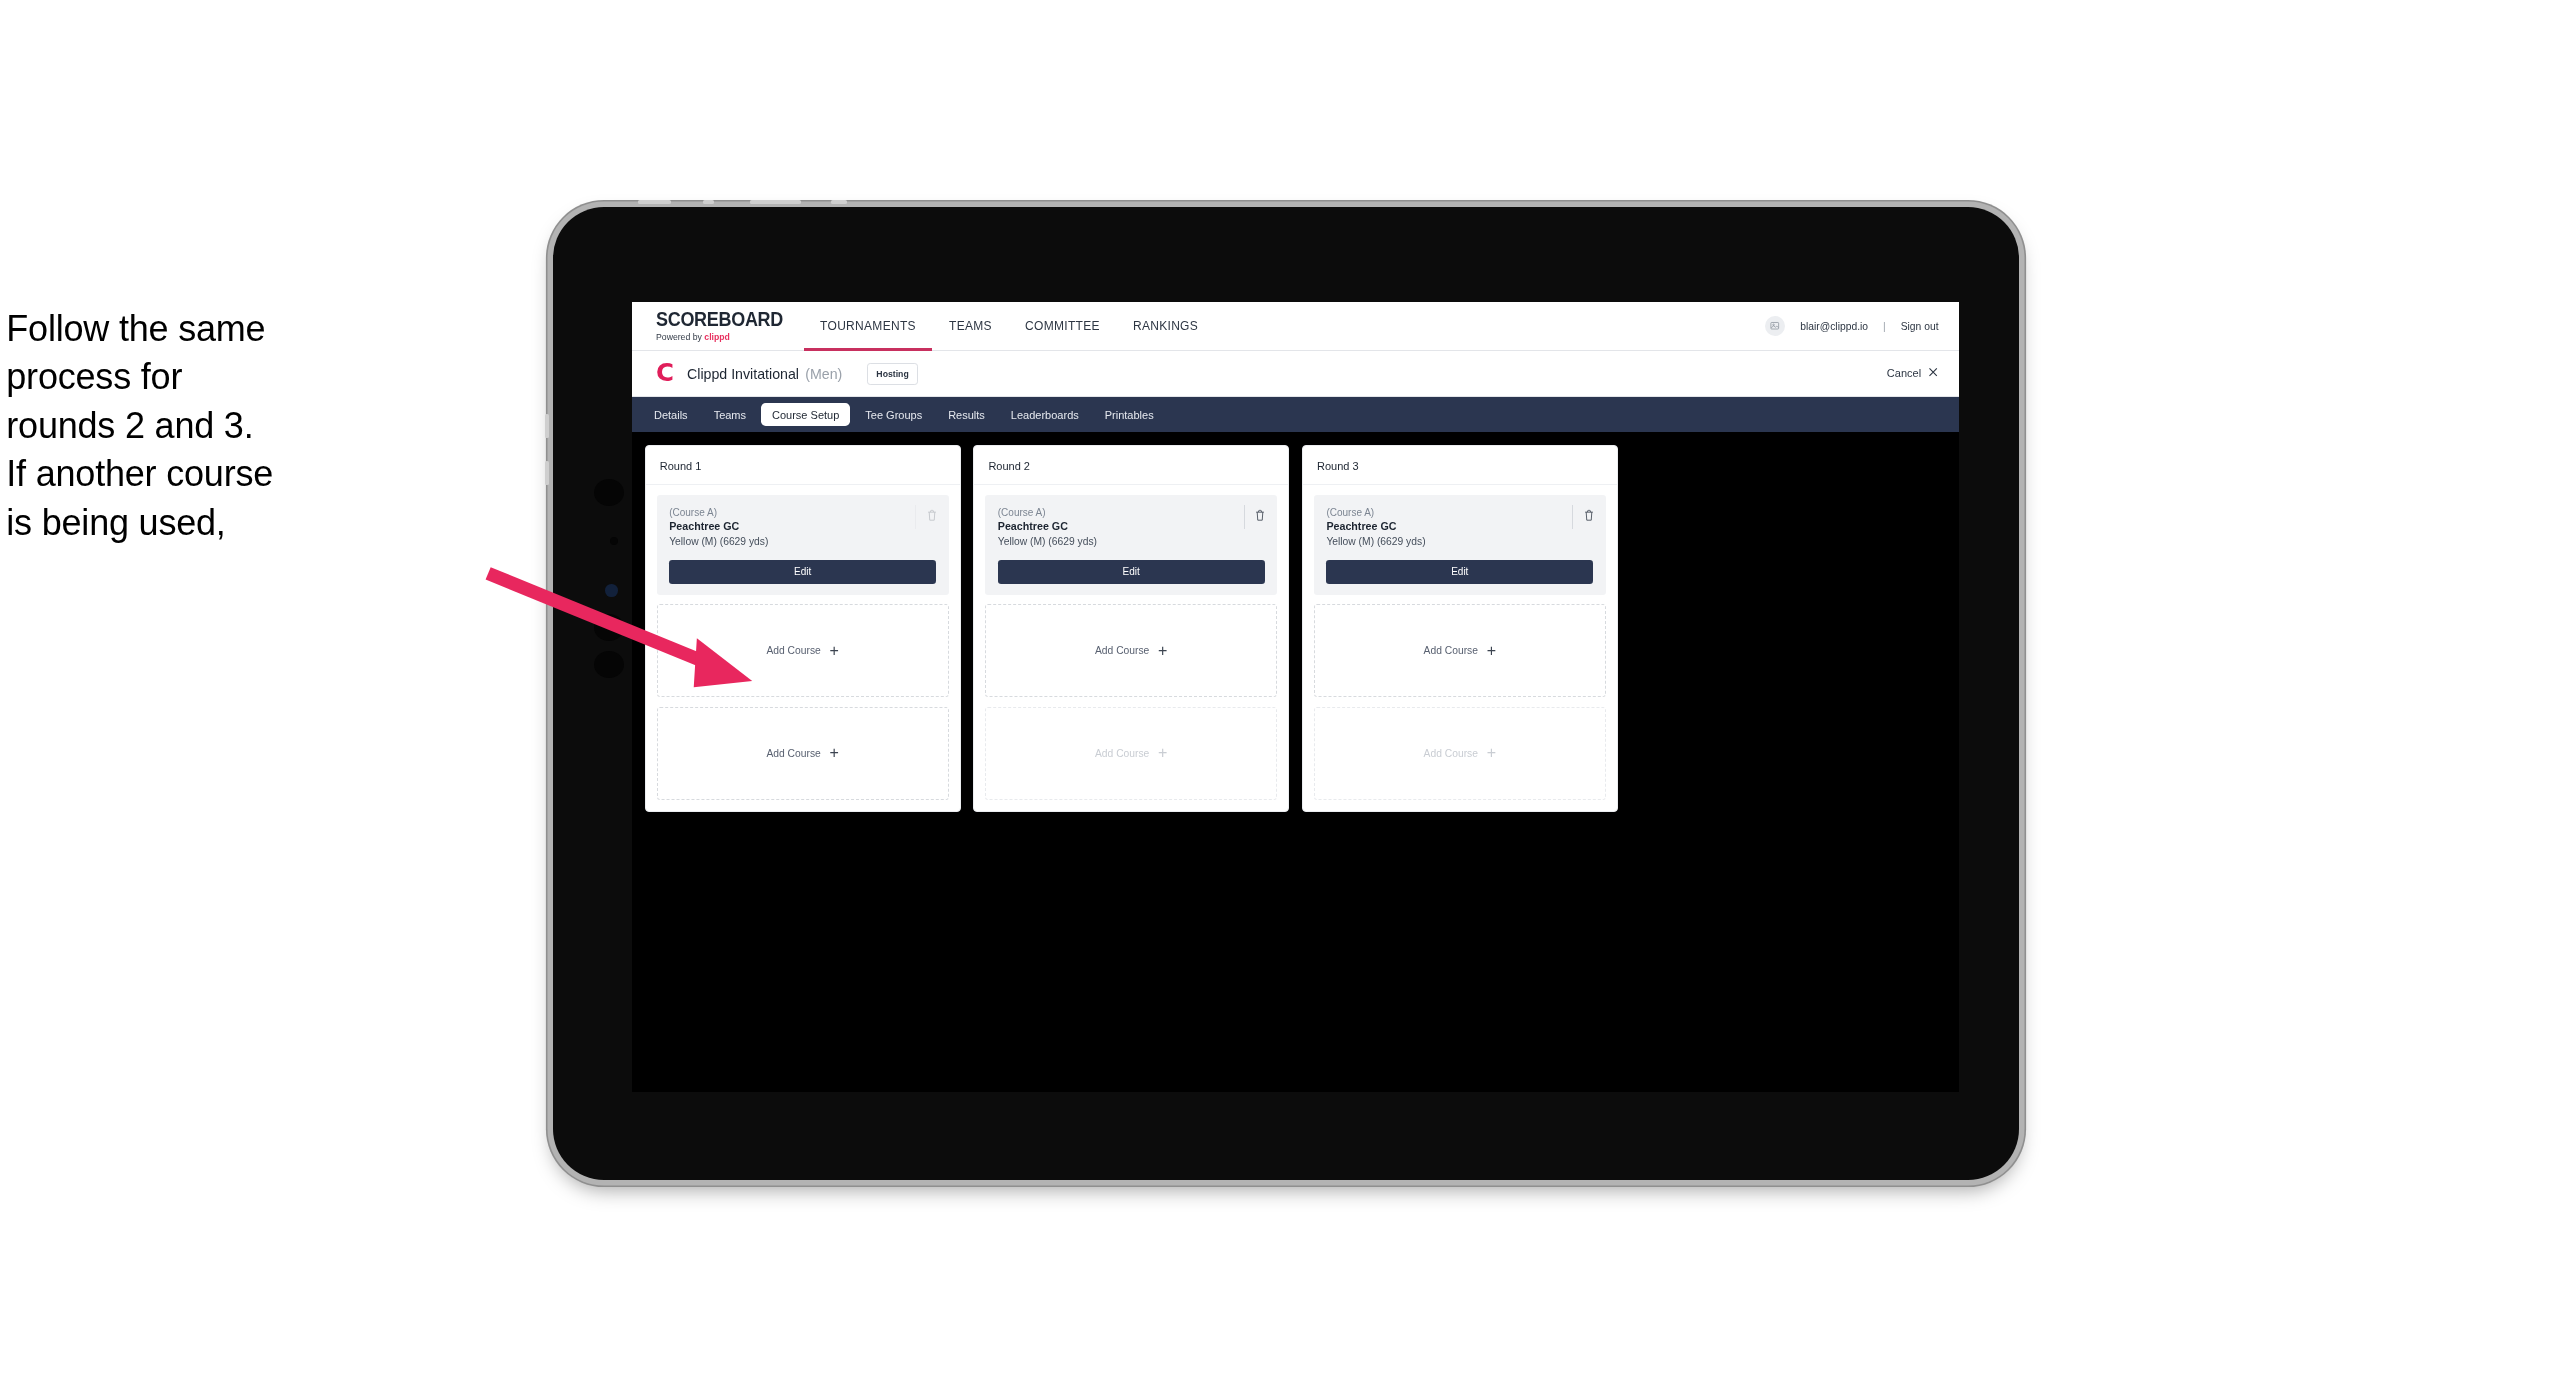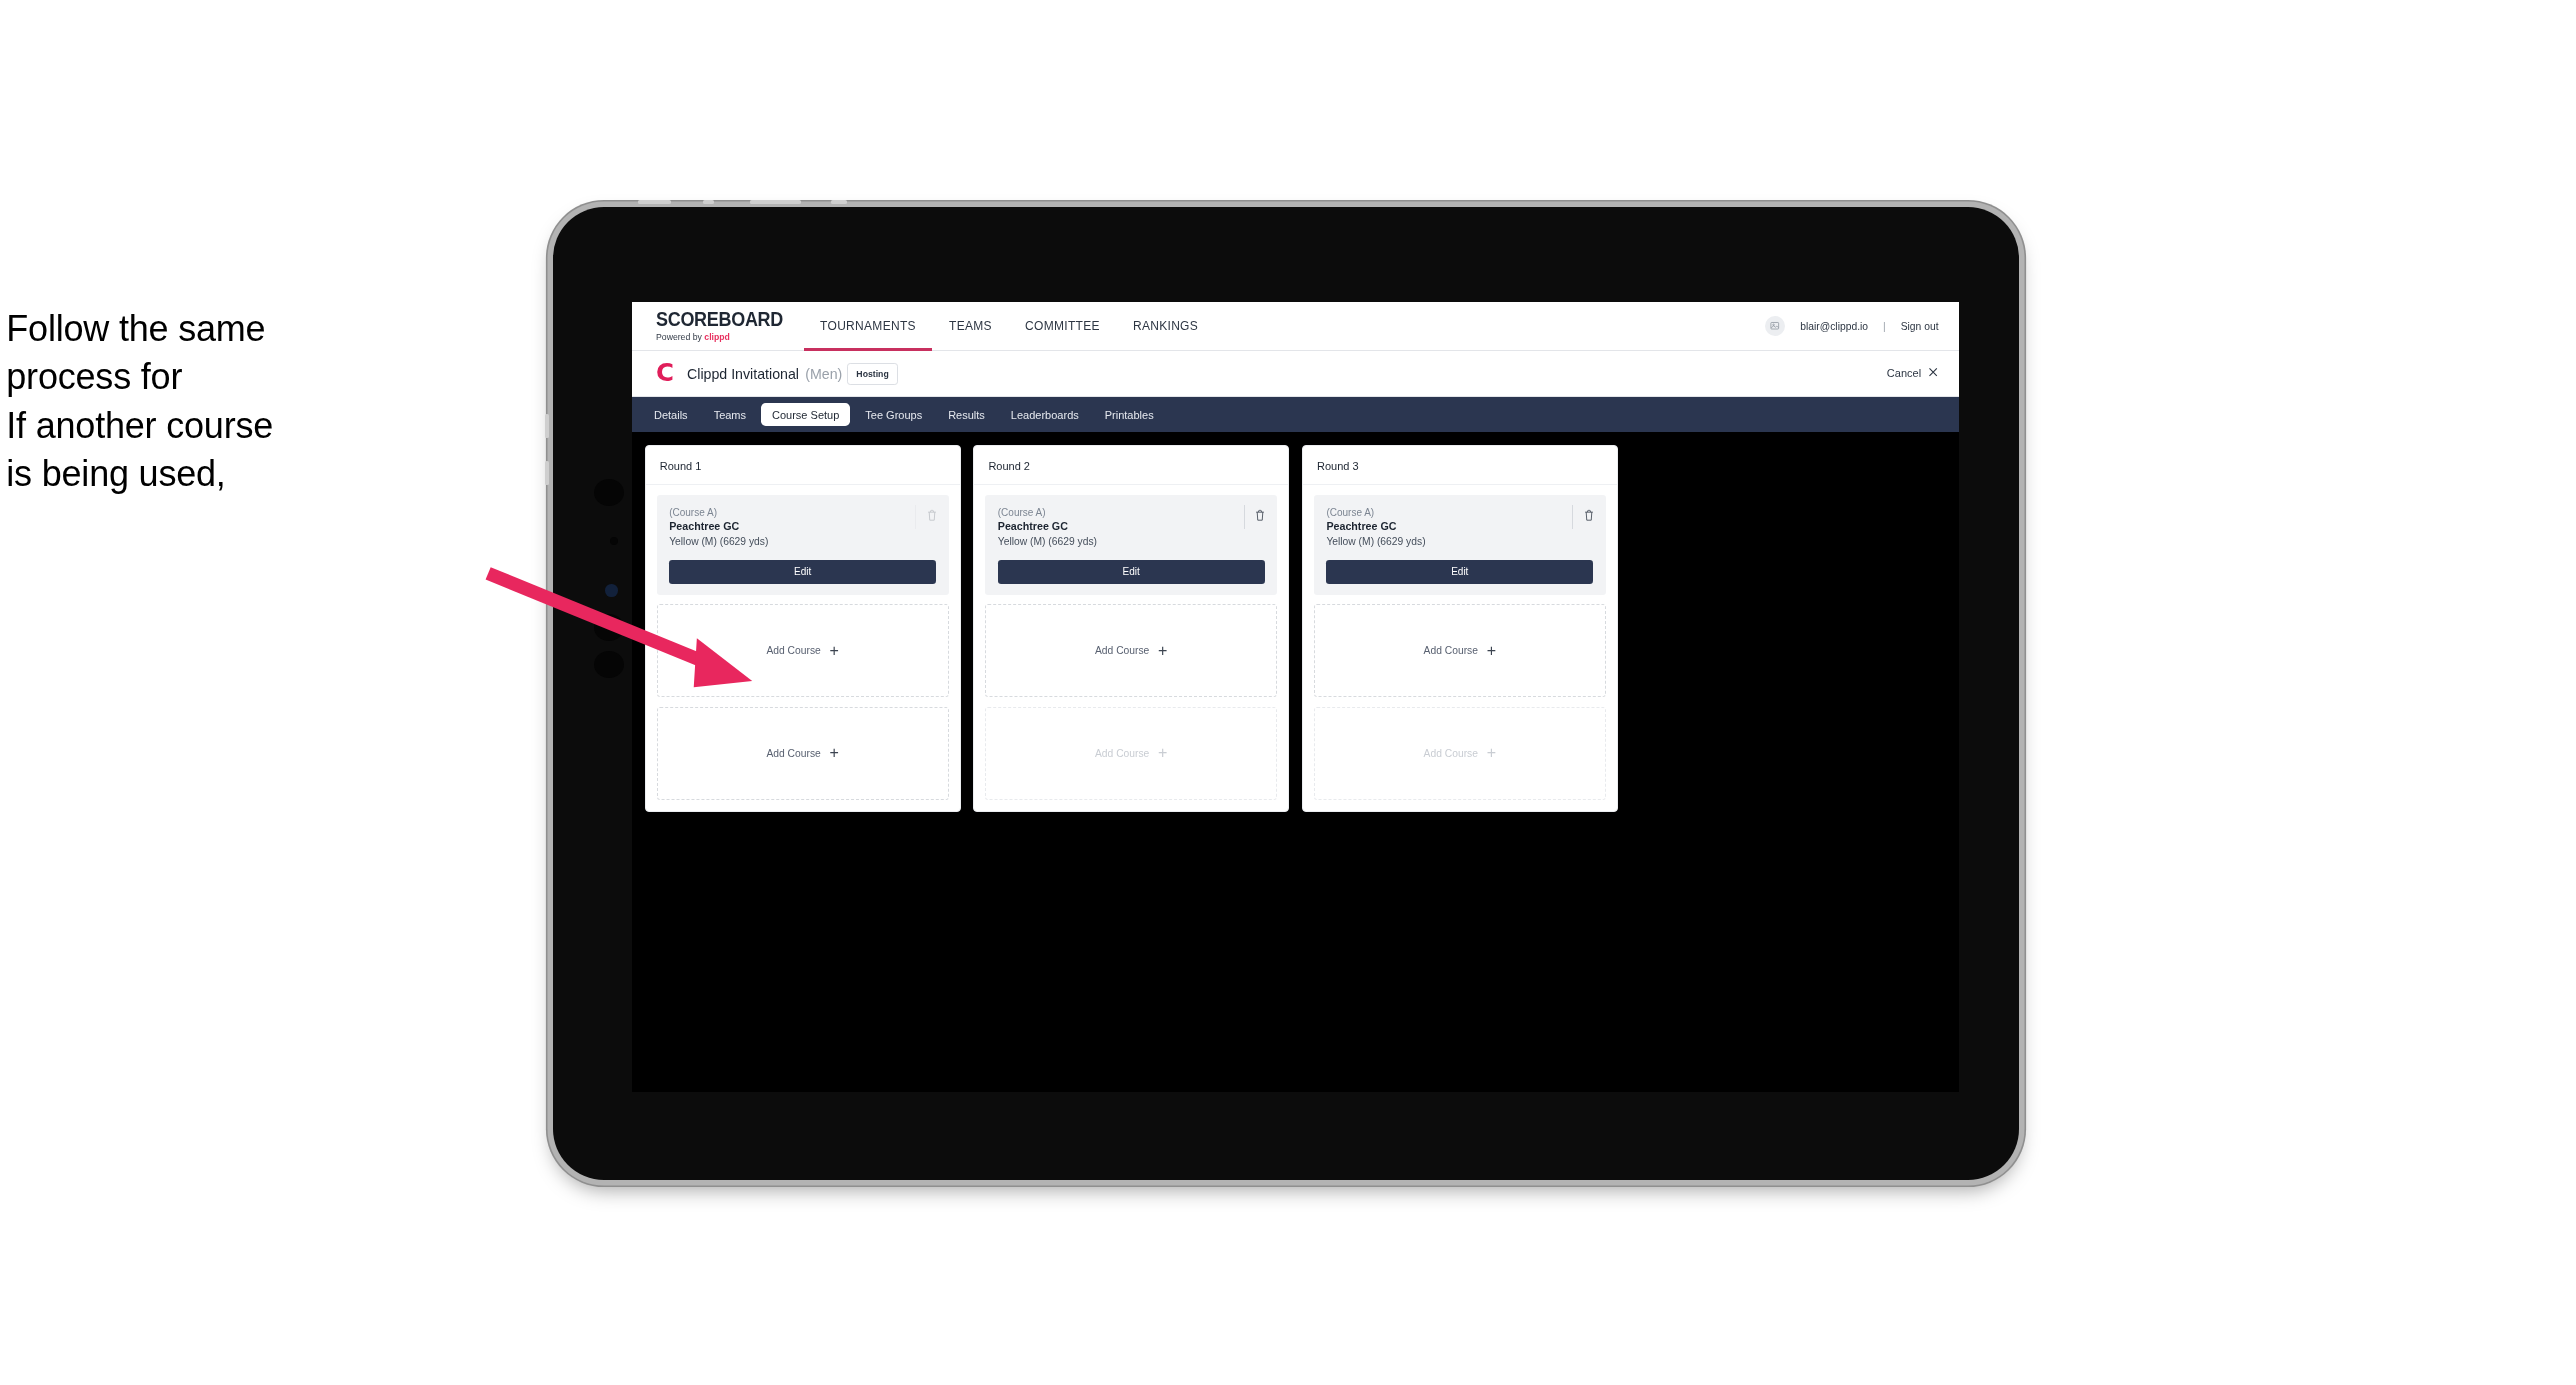--- a/index.html
+++ b/index.html
@@ -102,21 +102,21 @@
   }
   .clogo {
     width: 22px; height: 22px; margin-right: 11px;
     display: flex; align-items: center; justify-content: center;
     color: #e01e5a; font-size: 24.5px; font-weight: 700; line-height: 1;
     font-family: "DejaVu Sans", sans-serif;
   }
   .tourname { font-size: 14.2px; color: #1d2531; font-weight: 400; }
   .tourgender { font-size: 14.2px; color: #9aa1aa; margin-left: 6.3px; }
   .hosting {
-    margin-left: 5px; font-size: 8.7px; font-weight: 700; color: #2b3442;
+    margin-left: 25px; font-size: 8.7px; font-weight: 700; color: #2b3442;
     border: 0.8px solid #dcdfe4; border-radius: 3.2px; padding: 5px 8px; background: #fff;
   }
   .cancel {
     margin-left: auto; display: flex; align-items: center; gap: 7.1px;
     font-size: 11px; color: #2d3643; cursor: pointer;
   }
 
   
   .tabbar {
     height: 35px; background: #2b3650; display: flex; align-items: center;
@@ -173,20 +173,21 @@
   .tools-faded { opacity: .28; }
 </style>
 </head>
 <body>
 
 <div id="stage">
 
   <div id="caption">
     <span class="line">Follow the same</span>
     <span class="line">process for</span>
+    <span class="line">rounds 2 and 3.</span>
     <span class="line">If another course</span>
     <span class="line">is being used,</span>
   </div>
 
   <div id="tablet">
     <div class="btn-notch" style="left:85px; top:-7.1px; width:33px; height:4px;"></div>
     <div class="btn-notch" style="left:150px; top:-7.1px; width:11px; height:4px;"></div>
     <div class="btn-notch" style="left:197px; top:-7.1px; width:51px; height:4px;"></div>
     <div class="btn-notch" style="left:278px; top:-7.1px; width:16px; height:4px;"></div>
     <div class="btn-notch" style="left:-8px; top:207px; width:4px; height:24px;"></div>

